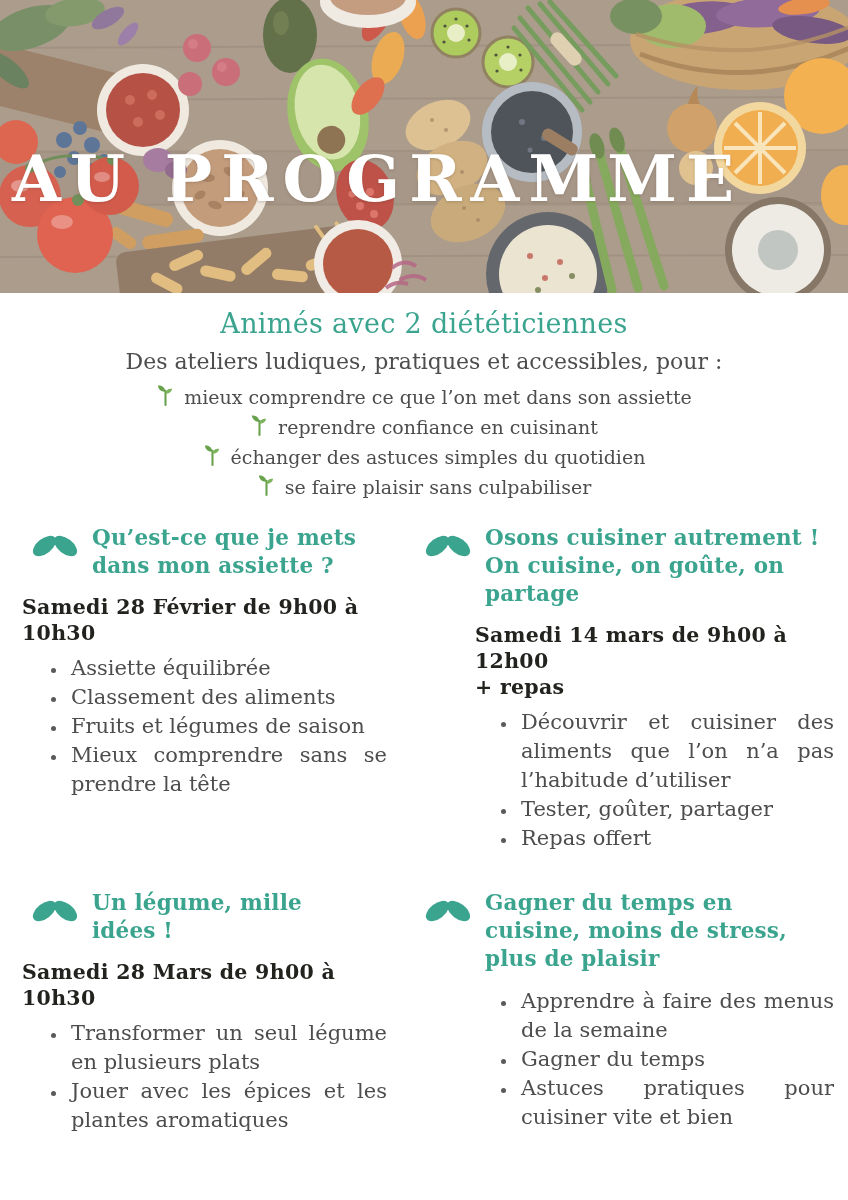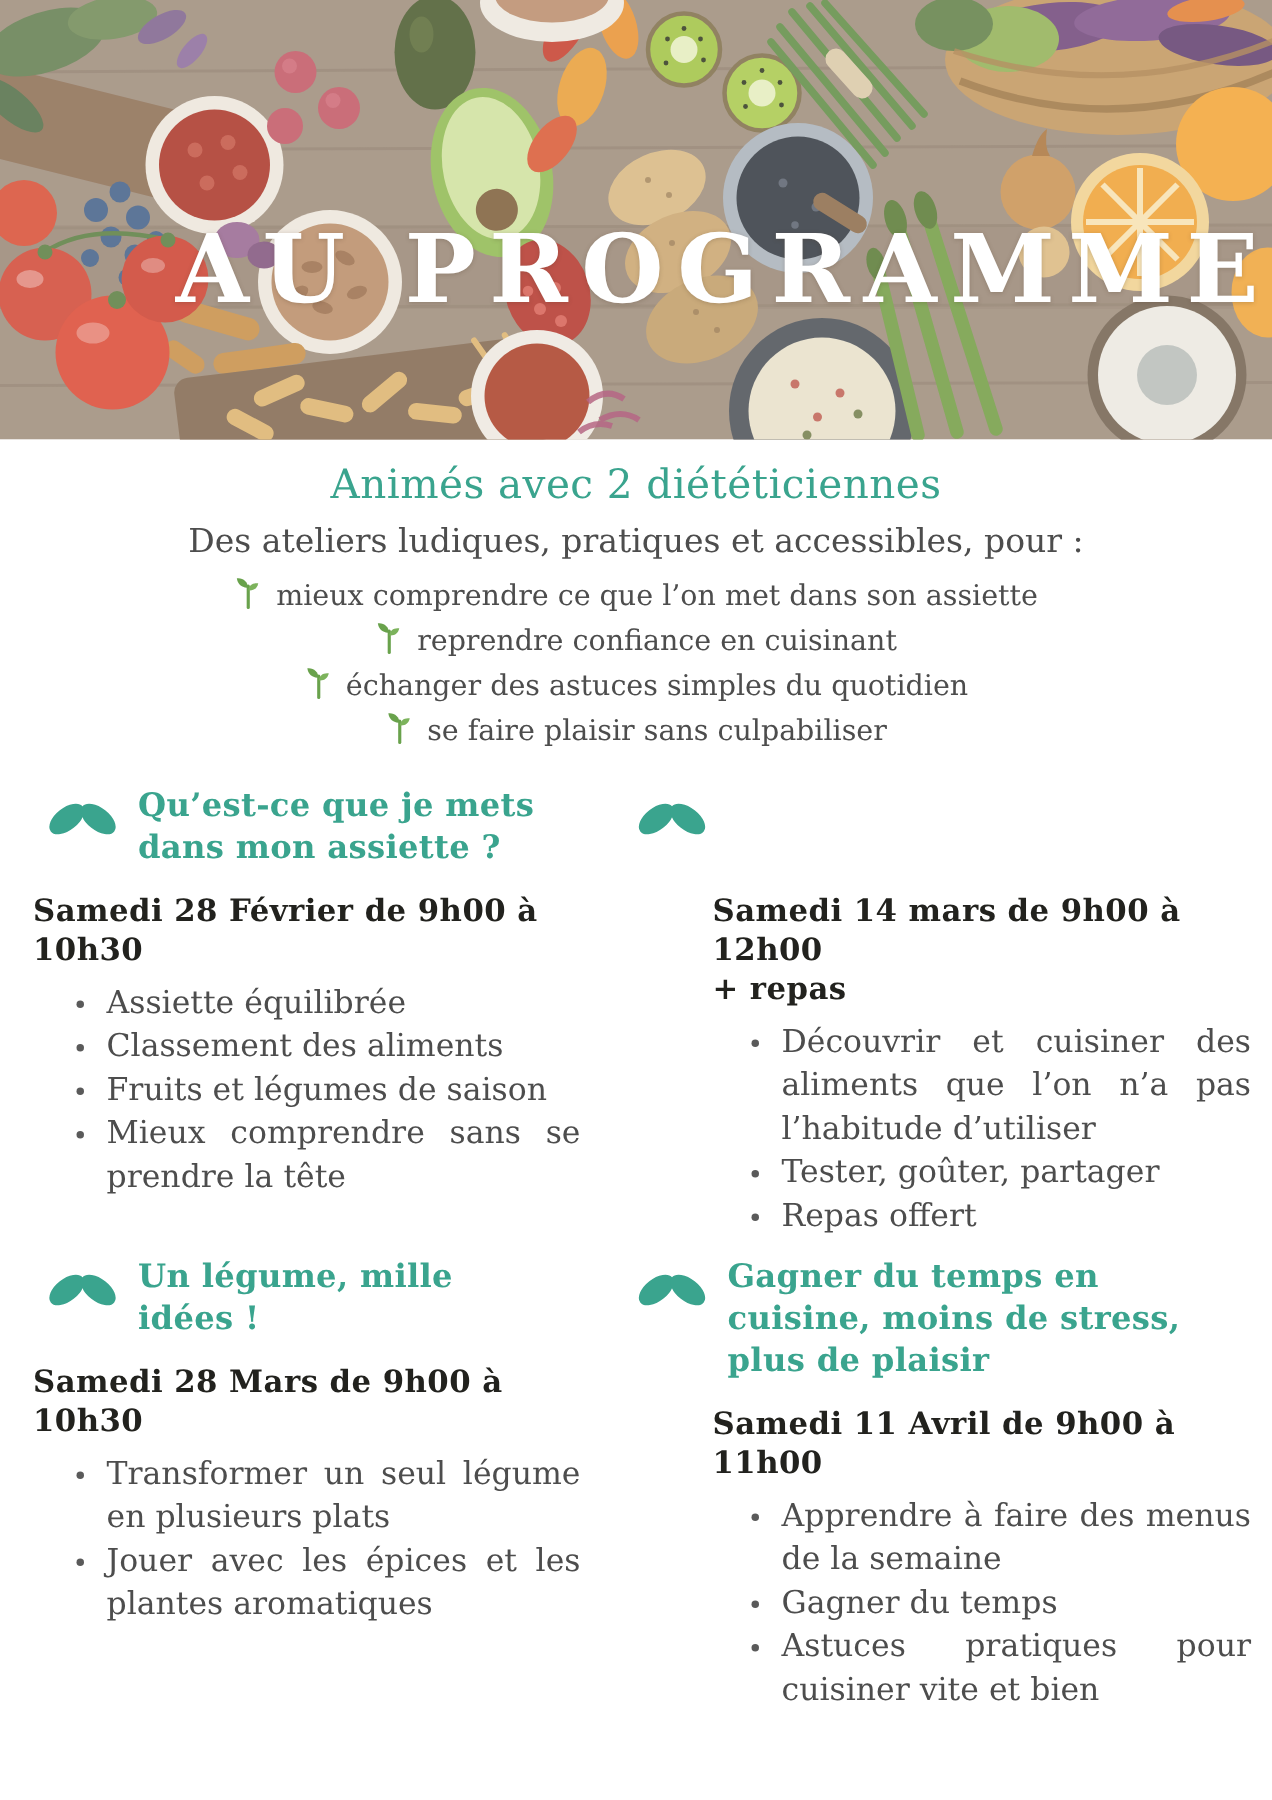--- a/index.html
+++ b/index.html
@@ -16,40 +16,40 @@
   body{background:#e9e9e9;}
   .page{
     position:relative;width:848px;height:1200px;margin:0 auto;
     background:var(--page-background);overflow:hidden;
     font-family:"DejaVu Serif","Liberation Serif",serif;
   }
   
   .hero{position:relative;height:293px;overflow:hidden;}
   .hero svg.collage{position:absolute;top:0;left:0;width:100%;height:100%;display:block;}
   .hero-title{
-    position:absolute;left:0;right:0;top:146px;margin:0;z-index:2;
-    text-align:right;color:var(--hero-title-color);
+    position:absolute;left:12px;right:0;top:146px;margin:0;z-index:2;
+    text-align:left;color:var(--hero-title-color);
     font-size:63px;font-weight:bold;letter-spacing:9px;line-height:1.05;
     text-shadow:0 1px 3px rgba(80,60,40,.25);white-space:nowrap;
   }
   
   .intro{text-align:center;}
   .intro-heading{
     margin:14px 0 6px;font-size:27px;line-height:34px;
     color:var(--teal);font-weight:normal;letter-spacing:.3px;
   }
   .intro-sub{margin:0 0 5px;font-size:22px;line-height:30px;color:var(--body-text);}
   .intro-point{
     display:flex;justify-content:center;align-items:center;gap:9px;
     font-size:19px;line-height:30px;color:var(--body-text);
   }
   .sprout-svg{width:19px;height:23px;flex:0 0 auto;margin-top:-3px;}
   
   .grid{
-    display:grid;grid-template-columns:425px 423px;row-gap:13px;
+    display:grid;grid-template-columns:425px 423px;row-gap:36px;
     margin-top:22px;
   }
   .card{min-width:0;}
   .card.left{padding-left:22px;padding-right:28px;}
   .card.right{padding-right:14px;}
   .card-head{display:flex;gap:14px;min-height:56px;margin-bottom:14px;align-items:flex-start;}
   .card.left .card-head{padding-left:10px;}
   .leaf-svg{width:46px;height:34px;flex:0 0 auto;margin-top:5px;}
   .card-head h3{
     margin:0;font-size:21.5px;line-height:28px;color:var(--teal);
@@ -411,20 +411,21 @@
     </article>
 
     <article class="card right">
       <div class="card-head">
         <svg class="leaf-svg" viewBox="0 0 46 34">
           <g fill="#3aa48e">
             <ellipse cx="12.5" cy="17" rx="13.5" ry="7.5" transform="rotate(-38 12.5 17)"></ellipse>
             <ellipse cx="33.5" cy="17" rx="13.5" ry="7.5" transform="rotate(38 33.5 17)"></ellipse>
           </g>
         </svg>
+        <h3>Osons cuisiner autrement ! On cuisine, on goûte, on partage</h3>
       </div>
       <p class="date">Samedi 14 mars de 9h00 à 12h00
 + repas</p>
       <ul class="topics">
         <li>Découvrir et cuisiner des aliments que l’on n’a pas l’habitude d’utiliser</li>
         <li>Tester, goûter, partager</li>
         <li>Repas offert</li>
       </ul>
     </article>
 
@@ -448,21 +449,20 @@
     <article class="card right">
       <div class="card-head">
         <svg class="leaf-svg" viewBox="0 0 46 34">
           <g fill="#3aa48e">
             <ellipse cx="12.5" cy="17" rx="13.5" ry="7.5" transform="rotate(-38 12.5 17)"></ellipse>
             <ellipse cx="33.5" cy="17" rx="13.5" ry="7.5" transform="rotate(38 33.5 17)"></ellipse>
           </g>
         </svg>
         <h3>Gagner du temps en cuisine, moins de stress, plus de plaisir</h3>
       </div>
-      <p class="date">Samedi 11 Avril de 9h00 à 11h00</p>
       <ul class="topics">
         <li>Apprendre à faire des menus de la semaine</li>
         <li>Gagner du temps</li>
         <li>Astuces pratiques pour cuisiner vite et bien</li>
       </ul>
     </article>
 
   </section>
 
 </div>

